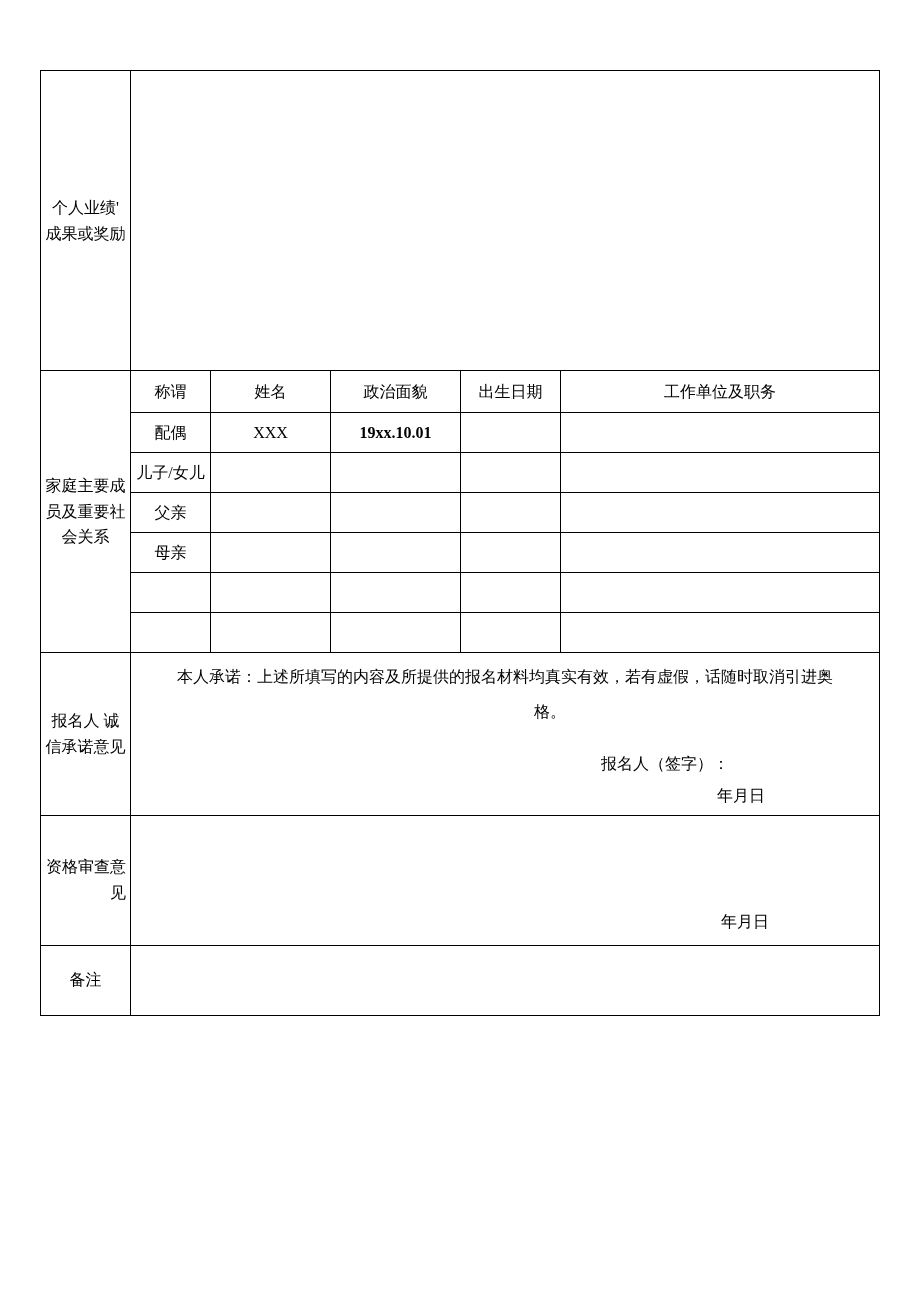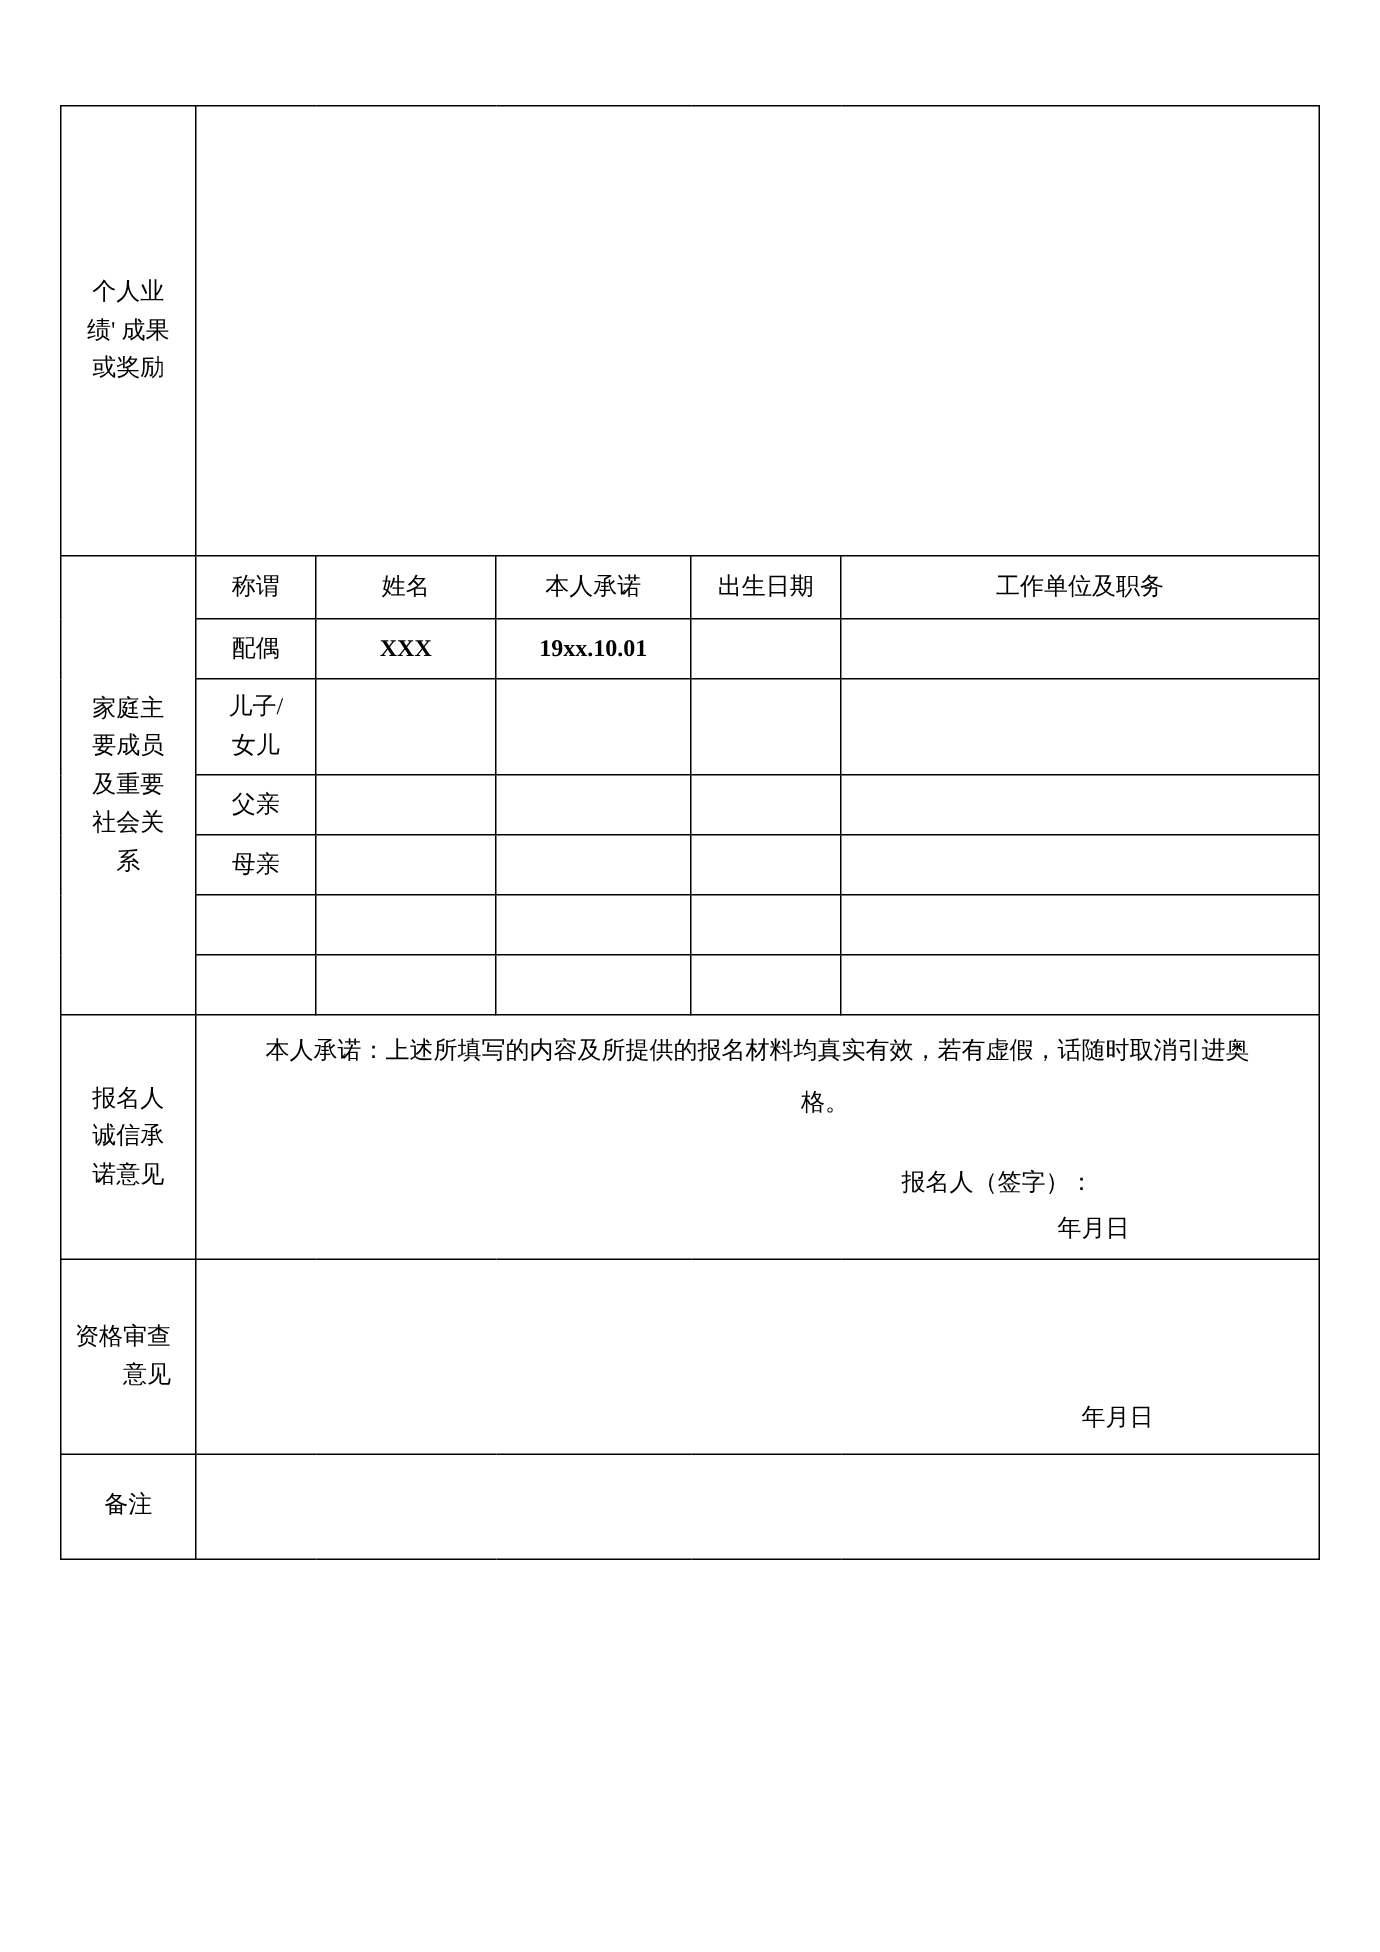--- a/index.html
+++ b/index.html
@@ -14,21 +14,21 @@
       color: #000;
       padding: 70px 40px 40px 40px;
     }
     .form-table {
       border-collapse: collapse;
       width: 100%;
       table-layout: fixed;
     }
     .form-table td {
       border: 1px solid #000;
-      padding: 6px 16px;
+      padding: 6px 4px;
       text-align: center;
       vertical-align: middle;
       line-height: 1.6;
     }
     .label-col {
       width: 90px;
     }
     .cell-text {
       display: inline-block;
     }
@@ -100,28 +100,28 @@
     </td>
     <td colspan="5" class="achievements-cell"></td>
   </tr>
 
   <tr class="family-header">
     <td rowspan="7" class="label-col">
       <span class="cell-text">家庭主要成员及重要社会关系</span>
     </td>
     <td><span>称谓</span></td>
     <td><span>姓名</span></td>
-    <td><span>本人承诺</span></td>
+    <td><span>政治面貌</span></td>
     <td><span>出生日期</span></td>
     <td><span>工作单位及职务</span></td>
   </tr>
 
   <tr class="family-row">
     <td><span>配偶</span></td>
-    <td><span style="font-weight:bold">XXX</span></td>
+    <td><span style="font-weight:normal">XXX</span></td>
     <td><span style="font-weight:bold">19xx.10.01</span></td>
     <td><span></span></td>
     <td><span></span></td>
   </tr>
   <tr class="family-row">
     <td><span>儿子/女儿</span></td>
     <td><span></span></td>
     <td><span></span></td>
     <td><span></span></td>
     <td><span></span></td>

